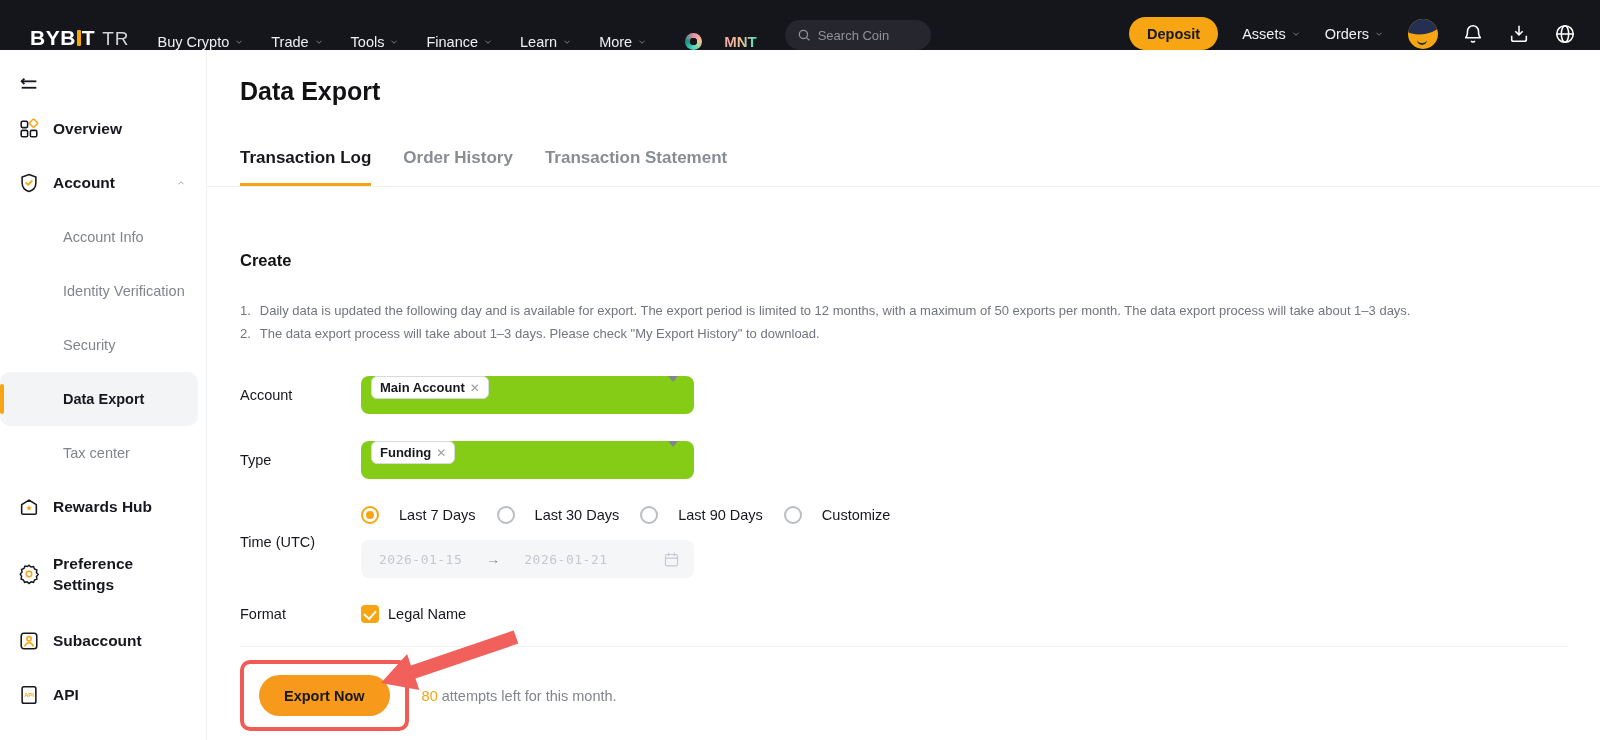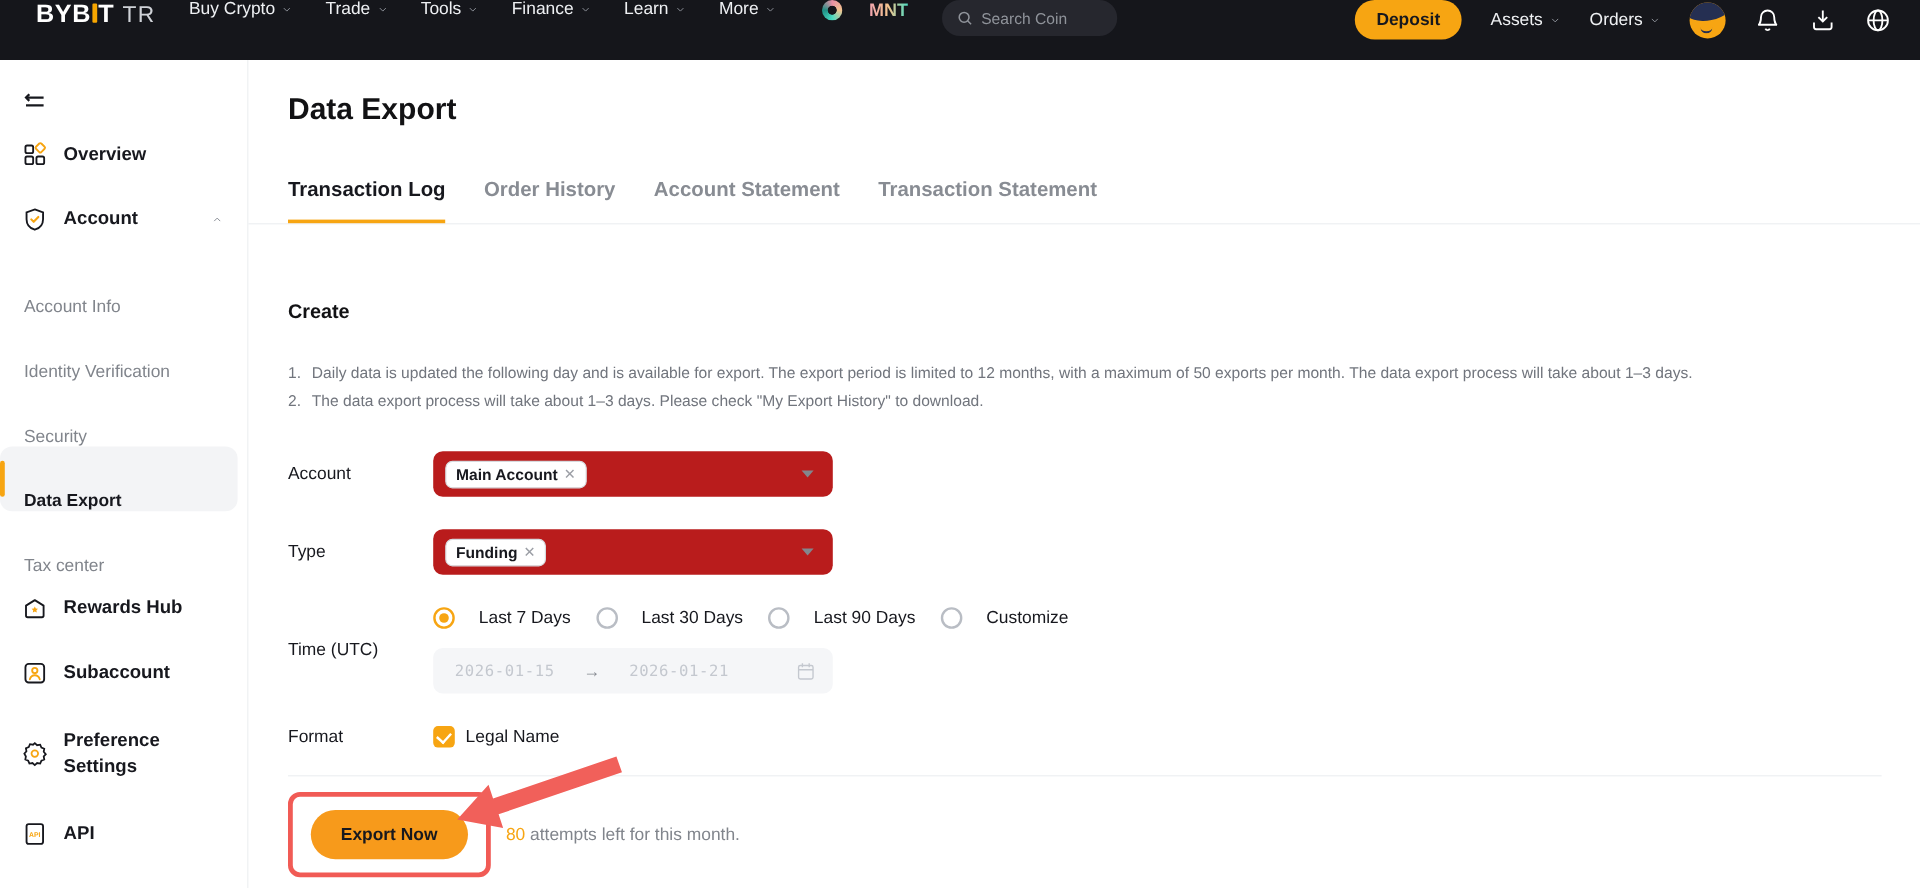--- a/index.html
+++ b/index.html
@@ -1,20 +1,20 @@
 <!DOCTYPE html>
 <html><head>
 <meta charset="utf-8">
 <style>
   * { margin:0; padding:0; box-sizing:border-box; }
   html,body { width:1600px; height:740px; overflow:hidden; background:#fff;
     font-family:"Liberation Sans","DejaVu Sans",sans-serif; }
 
   
-  .topnav { height:50px; background:#15161b; display:flex; align-items:flex-start;
+  .topnav { height:50px; background:#15161b; display:flex; align-items:flex-end;
     padding:0 24px 0 30px; color:#eef0f3; }
   .logo { display:flex; align-items:baseline; cursor:pointer; margin-right:28px; }
   .logo-main { font-size:21px; font-weight:800; color:#fff; letter-spacing:.5px; }
   .logo-bar { display:inline-block; width:4px; height:16px; background:#f7a600;
     border-radius:1px; margin:0 1px; transform:translateY(1px); }
   .logo-region { font-size:19px; font-weight:400; color:#cfd2d7; margin-left:7px; letter-spacing:1px; }
   .menu { display:flex; align-items:center; gap:27px; }
   .menu-item { display:flex; align-items:center; gap:5px; font-size:14.5px; font-weight:500;
     color:#eef0f3; cursor:pointer; white-space:nowrap; }
   .chev { width:10px; height:10px; stroke:#8b8f97; stroke-width:2; fill:none; }
@@ -45,21 +45,21 @@
   
   .layout { display:flex; height:690px; }
 
   
   .sidebar { width:207px; border-right:1px solid #eef0f2; flex-shrink:0; }
   .collapse-row { padding:24px 0 0 18px; height:52px; }
   .side-row { height:54px; display:flex; align-items:center; gap:13px; padding-left:18px;
     font-size:15.5px; font-weight:600; color:#17181e; cursor:pointer; }
   .side-row.tall { height:80px; }
   .side-row .label2 { line-height:21px; }
-  .side-sub { height:54px; display:flex; align-items:flex-end; padding-left:20px;
+  .side-sub { height:54px; display:flex; align-items:center; padding-left:63px;
     font-size:14.5px; color:#81858c; cursor:pointer; }
   .side-sub.active { background:#f3f4f6; border-radius:10px; margin-right:8px;
     color:#17181e; font-weight:600; position:relative; }
   .side-sub.active::before { content:""; position:absolute; left:0; top:12px; width:4px;
     height:30px; border-radius:3px; background:#f7a512; }
   .sicon { width:22px; height:22px; flex-shrink:0; }
   .acct-chev { margin-left:auto; margin-right:20px; }
 
   
   .main { flex:1; padding-left:33px; position:relative; }
@@ -69,22 +69,22 @@
   .tabs { display:flex; gap:32px; }
   .tab { font-size:17px; font-weight:600; color:#888c93; padding-bottom:15px; cursor:pointer;
     border-bottom:3px solid transparent; }
   .tab.active { color:#17181e; font-weight:700; border-bottom-color:#f7a512; }
   .create-h { margin-top:64px; font-size:16.5px; font-weight:700; color:#121214; }
   .instructions { margin-top:29px; }
   .instr { font-size:13px; color:#71757d; line-height:23px; display:flex; gap:9px; }
   .form { margin-top:31px; }
   .frow { display:grid; grid-template-columns:121px auto; align-items:center; }
   .flabel { font-size:14.5px; font-weight:500; color:#17181e; }
-  .select { width:333px; height:38px; background:#b91c1c; border-radius:8px; display:flex;
-    align-items:center; padding:0 16px 0 10px; cursor:pointer;gap:40px; }
+  .select { width:333px; height:38px; background:#84cc16; border-radius:8px; display:flex;
+    align-items:flex-start; padding:0 16px 0 10px; cursor:pointer;gap:40px; }
   .chip { display:inline-flex; align-items:center; gap:5px; background:#fff;
     border:1px solid #d7dade; border-radius:6px; padding:3px 8px; font-size:13px;
     font-weight:600; color:#17181e; }
   .chip .x { color:#9b9ea5; font-size:12px; font-weight:400; cursor:pointer; }
   .caret { margin-left:auto; width:0; height:0; border-left:5px solid transparent;
     border-right:5px solid transparent; border-top:6px solid #83868d; }
   .mb28 { margin-bottom:27px; }
   .time-control { display:flex; flex-direction:column; gap:16px; }
   .radios { display:flex; align-items:center; gap:21px; }
   .radio-opt { display:flex; align-items:center; gap:20px; cursor:pointer;justify-content:space-between; }
@@ -251,52 +251,51 @@
     <div class="side-sub">
         <span>Tax center</span>
       </div>
     <div class="side-row">
       <svg class="sicon" viewBox="0 0 24 24" fill="none">
         <path d="M4 9.5l8-5 8 5v9a1.5 1.5 0 0 1-1.5 1.5h-13A1.5 1.5 0 0 1 4 18.5v-9z" stroke="#17181e" stroke-width="1.7" stroke-linejoin="round"></path>
         <path d="M12 10.2l.9 1.8 2 .3-1.45 1.4.35 2-1.8-.95-1.8.95.35-2-1.45-1.4 2-.3z" fill="#f7a512"></path>
       </svg>
       <span>Rewards Hub</span>
     </div>
-    <div class="side-row">
-      <svg class="sicon" viewBox="0 0 24 24" fill="none">
-        <rect x="3.5" y="3.5" width="17" height="17" rx="3" stroke="#17181e" stroke-width="1.7"></rect>
-        <circle cx="12" cy="9.6" r="2.4" stroke="#f7a512" stroke-width="1.7"></circle>
-        <path d="M7.5 17.5c.8-2.4 2.5-3.6 4.5-3.6s3.7 1.2 4.5 3.6" stroke="#f7a512" stroke-width="1.7" stroke-linecap="round"></path>
-      </svg>
-      <span>Subaccount</span>
-    </div>
     <div class="side-row tall">
       <svg class="sicon" viewBox="0 0 24 24" fill="none" stroke="#17181e" stroke-width="1.6">
         <circle cx="12" cy="12" r="3" stroke="#f7a512"></circle>
         <path d="M12 2.5l2.1 1.9 2.8-.5 1.1 2.6 2.6 1.1-.5 2.8 1.9 2.1-1.9 2.1.5 2.8-2.6 1.1-1.1 2.6-2.8-.5-2.1 1.9-2.1-1.9-2.8.5-1.1-2.6-2.6-1.1.5-2.8L2.5 12l1.9-2.1-.5-2.8 2.6-1.1 1.1-2.6 2.8.5z"></path>
       </svg>
       <span class="label2"><span>Preference</span><br><span>Settings</span></span>
     </div>
     <div class="side-row">
       <svg class="sicon" viewBox="0 0 24 24" fill="none">
+        <rect x="3.5" y="3.5" width="17" height="17" rx="3" stroke="#17181e" stroke-width="1.7"></rect>
+        <circle cx="12" cy="9.6" r="2.4" stroke="#f7a512" stroke-width="1.7"></circle>
+        <path d="M7.5 17.5c.8-2.4 2.5-3.6 4.5-3.6s3.7 1.2 4.5 3.6" stroke="#f7a512" stroke-width="1.7" stroke-linecap="round"></path>
+      </svg>
+      <span>Subaccount</span>
+    </div>
+    <div class="side-row">
+      <svg class="sicon" viewBox="0 0 24 24" fill="none">
         <rect x="4.5" y="3" width="15" height="18" rx="2" stroke="#17181e" stroke-width="1.7"></rect>
         <text x="12" y="14.6" text-anchor="middle" font-size="6.2" font-weight="bold" fill="#f7a512" font-family="Liberation Sans,sans-serif">API</text>
       </svg>
       <span>API</span>
     </div>
   </aside>
 
   <main class="main">
     <h1 class="page-title">Data Export</h1>
 
     <div class="tabs-wrap">
       <div class="tabs">
         <div class="tab active">Transaction Log</div>
         <div class="tab">Order History</div>
-        <div class="tab">Account Statement</div>
         <div class="tab">Transaction Statement</div>
       </div>
     </div>
 
     <h2 class="create-h">Create</h2>
 
     <div class="instructions">
       <div class="instr">
         <span>1.</span>
         <span>Daily data is updated the following day and is available for export. The export period is limited to 12 months, with a maximum of 50 exports per month. The data export process will take about 1–3 days.</span>

